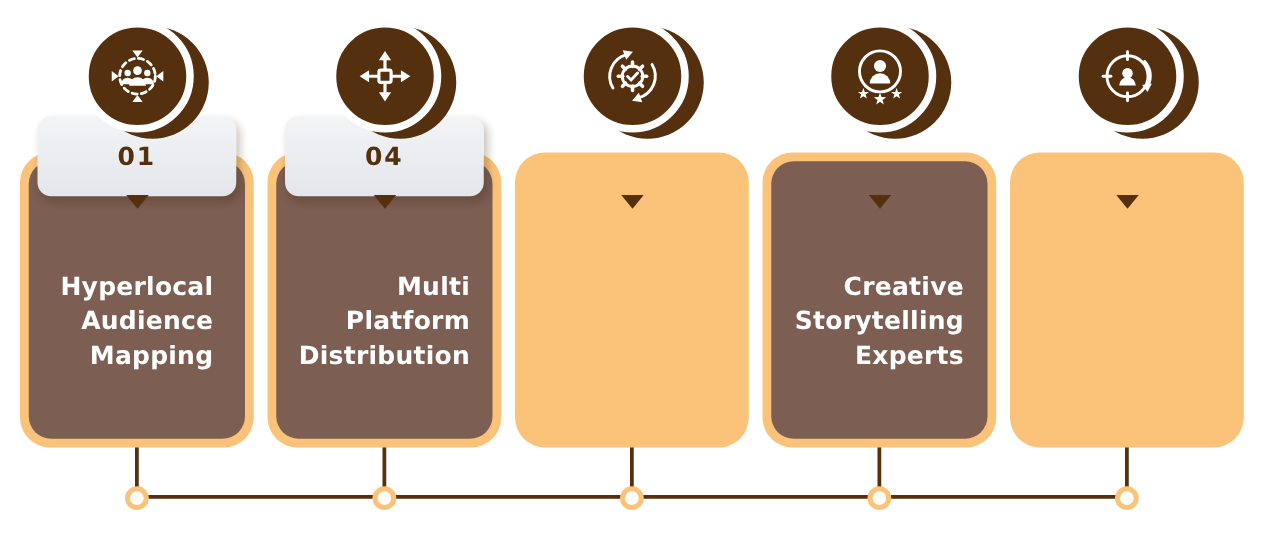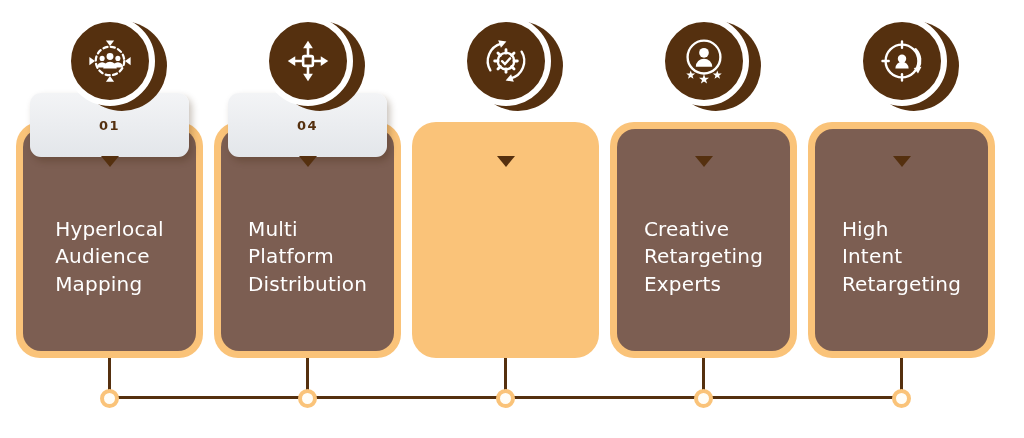--- a/index.html
+++ b/index.html
@@ -13,28 +13,28 @@
   body{width:1024px;height:438px;font-family:"DejaVu Sans","Liberation Sans",sans-serif;}
   .canvas{position:relative;width:1024px;height:438px;background:#fff;overflow:hidden;}
 
   .card{position:absolute;top:0;width:187px;height:438px;}
 
   .frame{position:absolute;top:122px;left:0;width:187px;height:236px;
          background:var(--orange);border-radius:24px;z-index:1;}
   .body-panel{position:absolute;top:129px;left:7px;width:173px;height:222px;
          background:var(--card);border-radius:18px;z-index:2;
          display:flex;align-items:center;justify-content:center;}
-  .title{padding-top:34px;color:var(--white);font-weight:400;font-size:20px;
-         line-height:1.38;text-align:left;white-space:pre-line;letter-spacing:.2px;}
+  .title{padding-top:34px;color:var(--white);font-weight:700;font-size:20px;
+         line-height:1.38;text-align:right;white-space:pre-line;letter-spacing:.2px;}
 
   .header{position:absolute;top:93px;left:14px;right:14px;height:64px;
           background:linear-gradient(#F3F4F6,#E3E6EA);border-radius:11px;z-index:3;
           display:flex;align-items:center;justify-content:center;
           box-shadow:3px 4px 7px rgba(60,35,10,.28);}
-  .num{color:var(--dark);font-weight:700;font-size:13px;letter-spacing:1.5px;}
+  .num{color:var(--dark);font-weight:700;font-size:20px;letter-spacing:1.5px;}
 
   .tail{position:absolute;top:156px;left:50%;margin-left:-9px;width:0;height:0;
         border-left:9px solid transparent;border-right:9px solid transparent;
         border-top:11px solid var(--dark);z-index:3;}
 
   .icon-shadow{position:absolute;top:21px;left:calc(50% - 33px);width:90px;height:90px;
         border-radius:50%;background:var(--dark);z-index:4;}
   .icon-circle{position:absolute;top:16px;left:calc(50% - 45px);width:78px;height:78px;
         border-radius:50%;background:var(--dark);border:6px solid var(--white);z-index:5;
         display:flex;align-items:center;justify-content:center;}
@@ -138,45 +138,40 @@
         <path d="M27 32.2 l3.6 3.6 l6.6 -7.2"></path>
       </svg>
     </div>
   </div>
 
   <div class="card c4">
     <div class="vline"></div>
     <div class="frame"></div>
     <div class="body-panel">
       <div class="title">Creative
-Retargeting
+Storytelling
 Experts</div>
     </div>
     <div class="tail"></div>
     <div class="icon-shadow"></div>
     <div class="icon-circle">
       <svg viewBox="0 0 64 64" width="50" height="50" stroke="#fff" fill="none" stroke-width="3" stroke-linecap="round">
         <circle cx="32" cy="27" r="21"></circle>
         <circle cx="32" cy="21.5" r="6.2" fill="#fff" stroke="none"></circle>
         <path d="M21.5 39.5 a10.5 10.5 0 0 1 21 0 z" fill="#fff" stroke="none"></path>
         <polygon points="0,-6 1.41,-1.94 5.71,-1.85 2.28,0.74 3.53,4.85 0,2.4 -3.53,4.85 -2.28,0.74 -5.71,-1.85 -1.41,-1.94" transform="translate(15,50)" fill="#fff" stroke="none"></polygon>
         <polygon points="0,-6 1.41,-1.94 5.71,-1.85 2.28,0.74 3.53,4.85 0,2.4 -3.53,4.85 -2.28,0.74 -5.71,-1.85 -1.41,-1.94" transform="translate(32,55.5) scale(1.12)" fill="#fff" stroke="none"></polygon>
         <polygon points="0,-6 1.41,-1.94 5.71,-1.85 2.28,0.74 3.53,4.85 0,2.4 -3.53,4.85 -2.28,0.74 -5.71,-1.85 -1.41,-1.94" transform="translate(49,50)" fill="#fff" stroke="none"></polygon>
       </svg>
     </div>
   </div>
 
   <div class="card c5">
     <div class="vline"></div>
     <div class="frame"></div>
-    <div class="body-panel">
-      <div class="title">High
-Intent
-Retargeting</div>
-    </div>
     <div class="tail"></div>
     <div class="icon-shadow"></div>
     <div class="icon-circle">
       <svg viewBox="0 0 64 64" width="50" height="50" stroke="#fff" fill="none" stroke-width="3" stroke-linecap="round">
         <circle cx="32" cy="32" r="21"></circle>
         <line x1="32" y1="7" x2="32" y2="15"></line>
         <line x1="7" y1="32" x2="15" y2="32"></line>
         <line x1="32" y1="49" x2="32" y2="57"></line>
         <circle cx="32" cy="29" r="5.4" fill="#fff" stroke="none"></circle>
         <path d="M23.5 41.5 a8.5 8.5 0 0 1 17 0 z" fill="#fff" stroke="none"></path>

